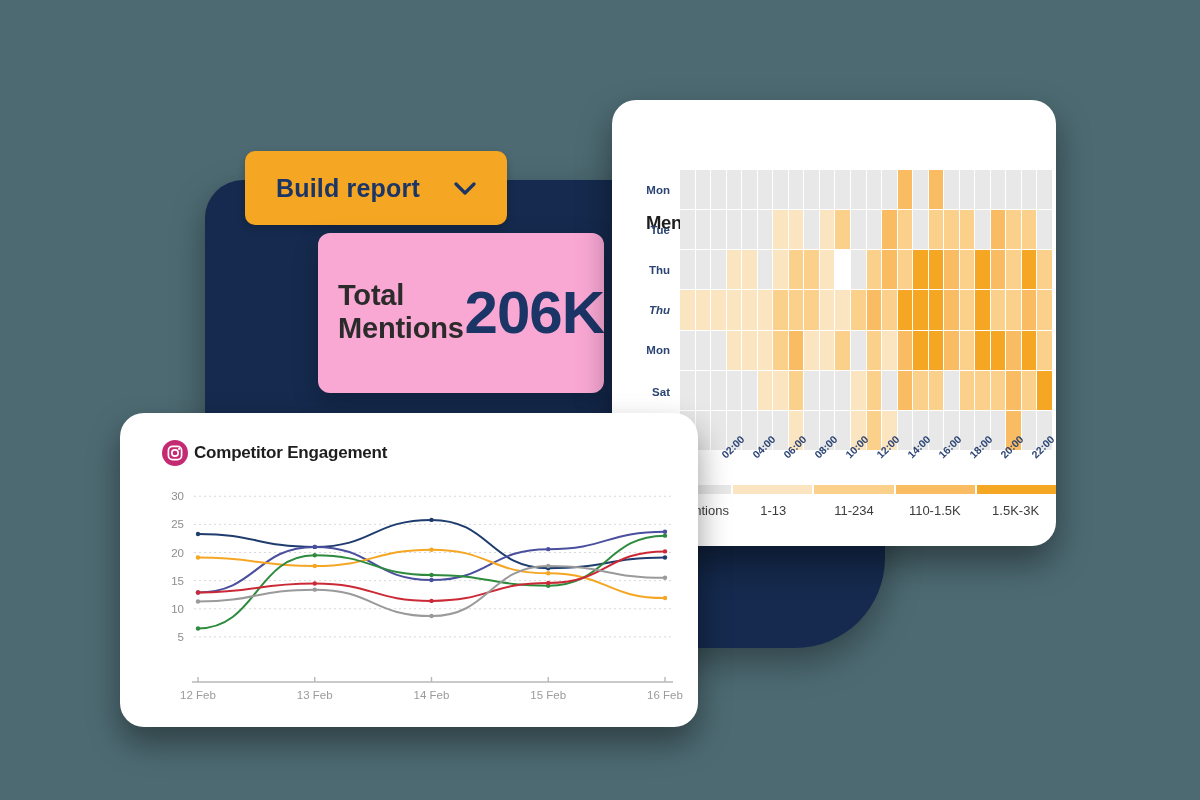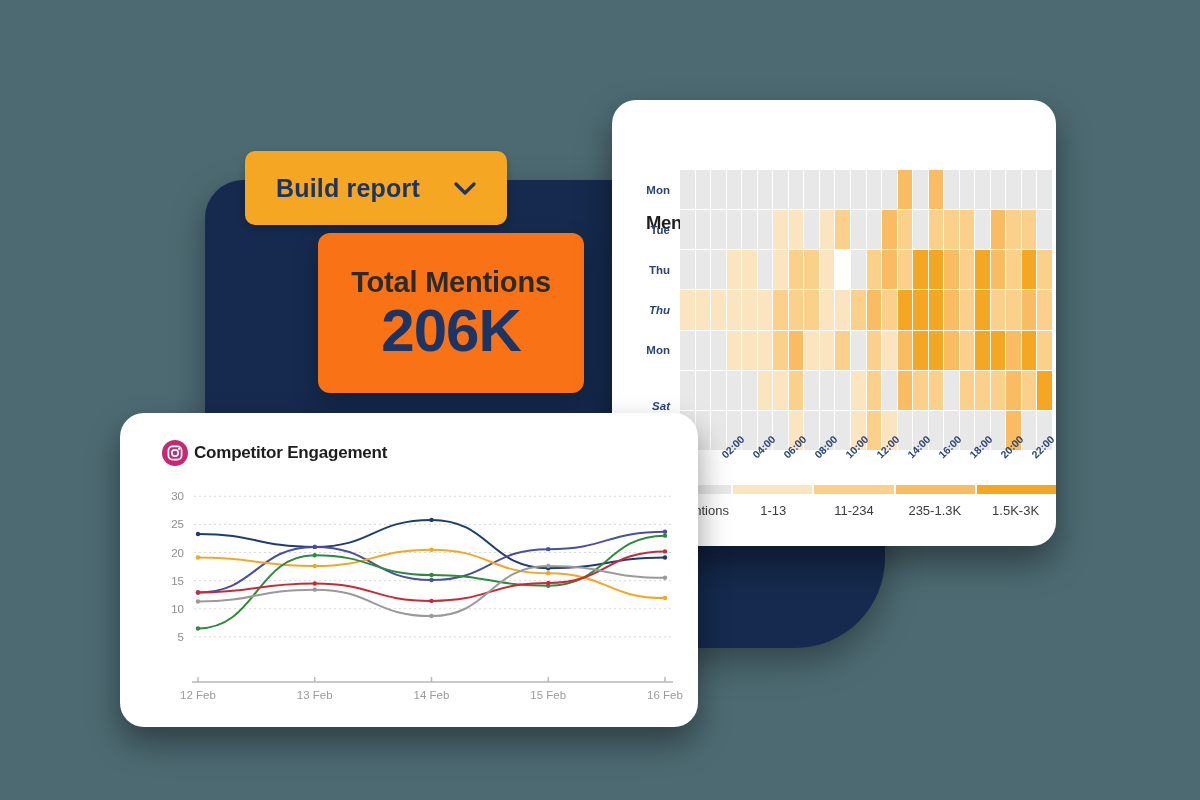--- a/index.html
+++ b/index.html
@@ -27,23 +27,23 @@
     cursor:pointer;box-shadow:0 3px 8px rgba(0,0,0,.18);
   }
   .build-btn .lbl{
     color:#1b3566;font-size:25px;font-weight:bold;letter-spacing:.2px;
   }
   .chev{width:22px;height:13px;display:block;}
 
   
   .kpi-card{
     position:absolute;left:318px;top:213px;width:266px;height:160px;
-    background:#f97316;border-radius:12px;
+    background:#f9a8d4;border-radius:12px;
     box-shadow:0 10px 26px rgba(0,0,0,.22);
-    display:flex;flex-direction:column;align-items:center;justify-content:center;
+    display:flex;flex-direction:row;align-items:center;justify-content:center;padding-left:20px;
   }
   .kpi-title{font-size:29px;font-weight:bold;color:#2b2b2b;letter-spacing:-.2px;margin-bottom:2px;}
   .kpi-value{font-size:60px;font-weight:bold;color:#1b3566;line-height:1;letter-spacing:-1px;}
 
   
   .heat-card{
     position:absolute;left:612px;top:80px;width:444px;height:446px;
     background:#fff;border-radius:24px;
     box-shadow:0 16px 34px rgba(0,0,0,.42);
     overflow:hidden;
@@ -119,21 +119,21 @@
 
   <div class="heat-card"></div>
   <div class="heat-body">
     <div class="heat-title">Mention Volume by Day of the Week and Hour</div>
     <div class="day-labels" id="day-labels">
         <div class="day-label" style="top: 20px;">Mon</div>
         <div class="day-label" style="top: 60px;">Tue</div>
         <div class="day-label" style="top: 100px;">Thu</div>
         <div class="day-label" style="top: 140px; font-style: italic;">Thu</div>
         <div class="day-label" style="top: 180px;">Mon</div>
-        <div class="day-label" style="top: 236px; font-style: italic;">Sat</div>
+        <div class="day-label" style="top: 222px;">Sat</div>
       </div>
     <div class="heat-grid-wrap">
       <div class="hm-grid" id="hm-grid">
           <div class="hm-cell" style="background: rgb(232, 232, 232);"></div>
           <div class="hm-cell" style="background: rgb(232, 232, 232);"></div>
           <div class="hm-cell" style="background: rgb(232, 232, 232);"></div>
           <div class="hm-cell" style="background: rgb(232, 232, 232);"></div>
           <div class="hm-cell" style="background: rgb(232, 232, 232);"></div>
           <div class="hm-cell" style="background: rgb(232, 232, 232);"></div>
           <div class="hm-cell" style="background: rgb(232, 232, 232);"></div>
@@ -318,21 +318,21 @@
           <div style="background: rgb(232, 232, 232);"></div>
           <div style="background: rgb(251, 228, 192);"></div>
           <div style="background: rgb(251, 208, 138);"></div>
           <div style="background: rgb(249, 188, 98);"></div>
           <div style="background: rgb(245, 166, 35);"></div>
         </div>
       <div class="legend-labels" id="legend-labels">
           <span>No Mentions</span>
           <span>1-13</span>
           <span>11-234</span>
-          <span>235-1.3K</span>
+          <span>110-1.5K</span>
           <span>1.5K-3K</span>
         </div>
     </div>
   </div>
 
   <div class="line-card">
     <div class="lc-head">
       <svg class="ig-icon" viewBox="0 0 26 26">
         <circle cx="13" cy="13" r="13" fill="#c42a72"></circle>
         <rect x="6.4" y="6.4" width="13.2" height="13.2" rx="4.1" fill="none" stroke="#fff" stroke-width="1.7"></rect>

